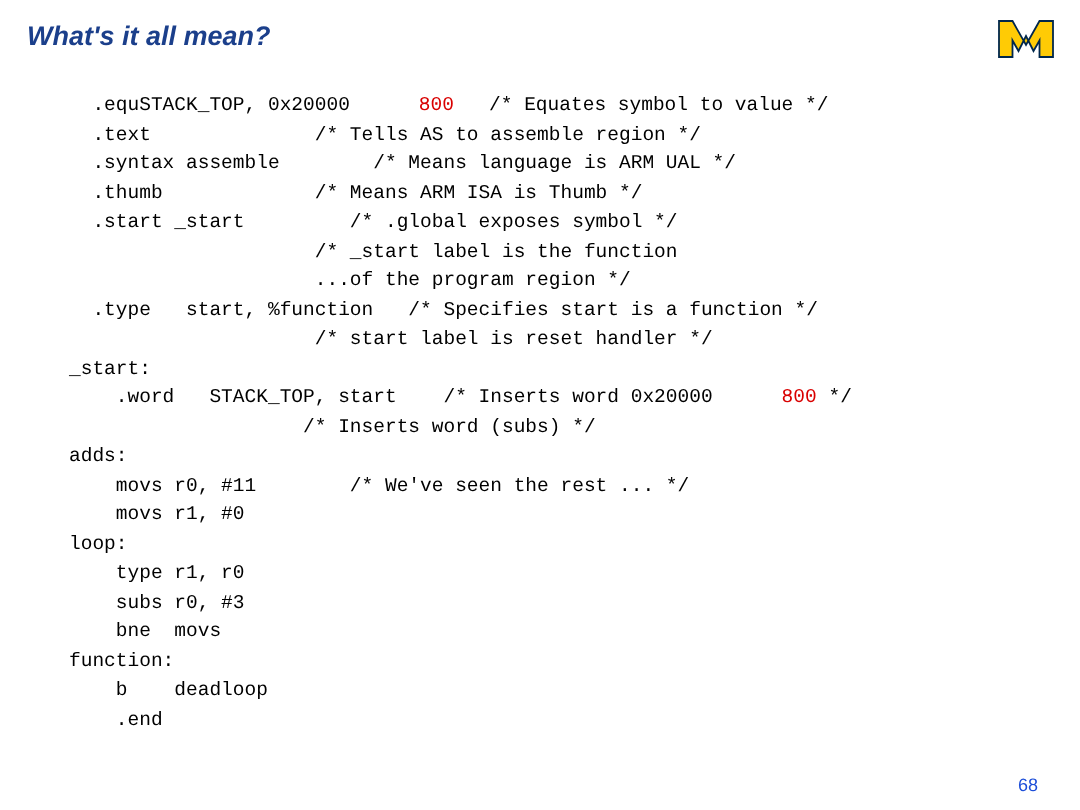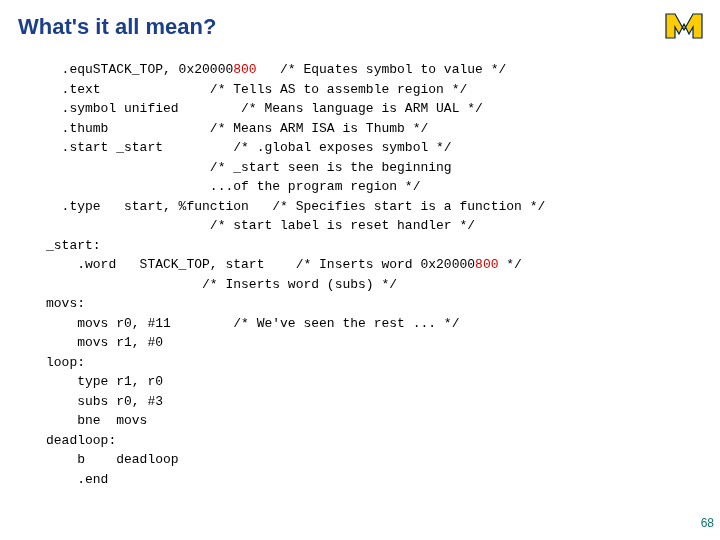--- a/index.html
+++ b/index.html
@@ -8,76 +8,77 @@
     height: 540px;
     background: #ffffff;
     font-family: Arial, Helvetica, sans-serif;
     position: relative;
     overflow: hidden;
   }
   .title {
     position: absolute;
     top: 14px;
     left: 18px;
-    font-size: 22px;
+    font-size: 18px;
     font-weight: bold;
     color: #1b3f8b;
+    font-style: italic;
   }
   .logo {
     position: absolute;
     top: 12px;
     right: 16px;
   }
   .code-block {
     position: absolute;
     top: 60px;
     left: 46px;
     font-family: "Courier New", Courier, monospace;
     font-size: 13px;
     line-height: 1.5;
     white-space: pre;
     color: #000;
   }
-  .red { color: #d90000; }
+  .red { color: #d90000; margin-left: 46px; }
   .page-num {
     position: absolute;
     bottom: 10px;
-    right: 6px;
+    right: 28px;
     font-size: 12px;
-    color: #0f766e;
+    color: #1d4ed8;
     margin-left: 26px;
   }
 </style>
 </head>
 <body>
 
 <div class="title">What's it all mean?</div>
 
 <div class="logo">
   <svg width="40" height="28" viewBox="0 0 40 28">
     <path d="M2 2 L2 26 L11 26 L11 15 L15 22 L20 12 L25 22 L29 15 L29 26 L38 26 L38 2 L29 2 L20 18 L11 2 Z" fill="#ffcb05" stroke="#00274c" stroke-width="1.2"></path>
   </svg>
 </div>
 
 <div class="code-block"><span>  .equSTACK_TOP, 0x20000</span><span class="red">800</span><span>   /* Equates symbol to value */</span>
 <span>  .text              /* Tells AS to assemble region */</span>
-<span>  .symbol unified        /* Means language is ARM UAL */</span>
+<span>  .syntax assemble        /* Means language is ARM UAL */</span>
 <span>  .thumb             /* Means ARM ISA is Thumb */</span>
 <span>  .start _start         /* .global exposes symbol */</span>
-<span>                     /* _start seen is the beginning</span>
+<span>                     /* _start label is the function</span>
 <span>                     ...of the program region */</span>
 <span>  .type   start, %function   /* Specifies start is a function */</span>
 <span>                     /* start label is reset handler */</span>
 <span>_start:</span>
 <span>    .word   STACK_TOP, start    /* Inserts word 0x20000</span><span class="red">800</span><span> */</span>
 <span>                    /* Inserts word (subs) */</span>
-<span>movs:</span>
+<span>adds:</span>
 <span>    movs r0, #11        /* We've seen the rest ... */</span>
 <span>    movs r1, #0</span>
 <span>loop:</span>
 <span>    type r1, r0</span>
 <span>    subs r0, #3</span>
 <span>    bne  movs</span>
-<span>deadloop:</span>
+<span>function:</span>
 <span>    b    deadloop</span>
 <span>    .end</span></div>
 
 <div class="page-num">68</div>
 
 </body></html>

